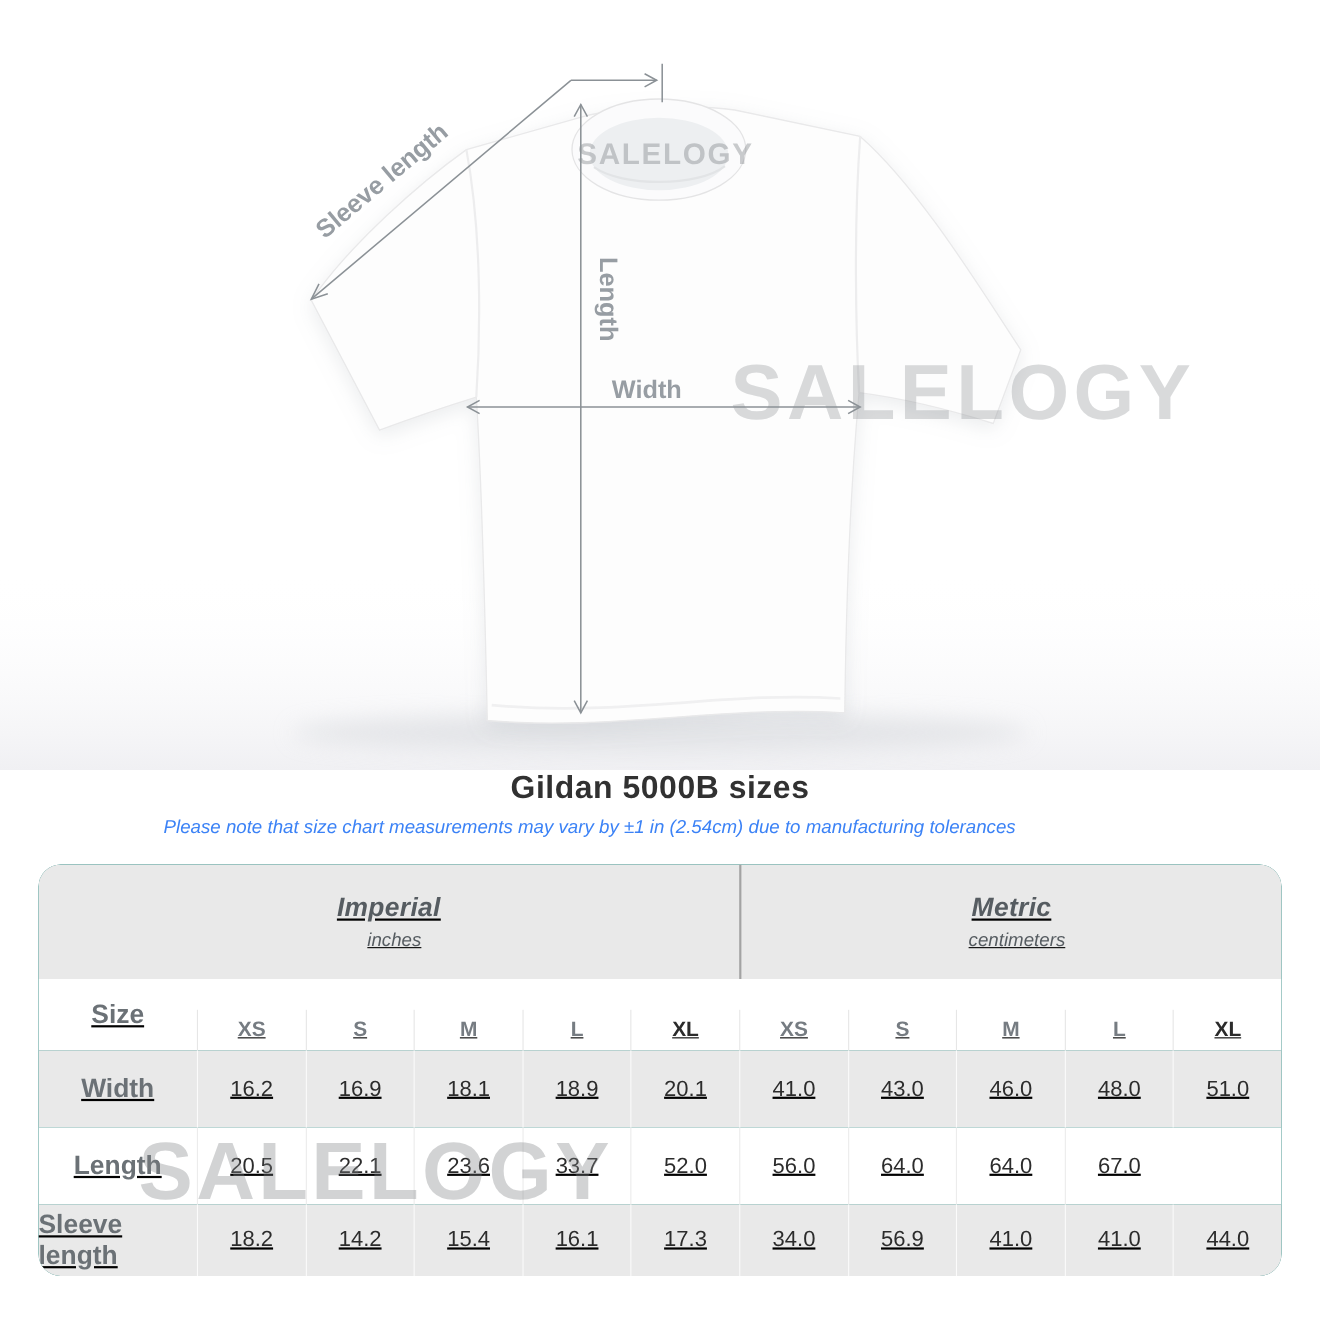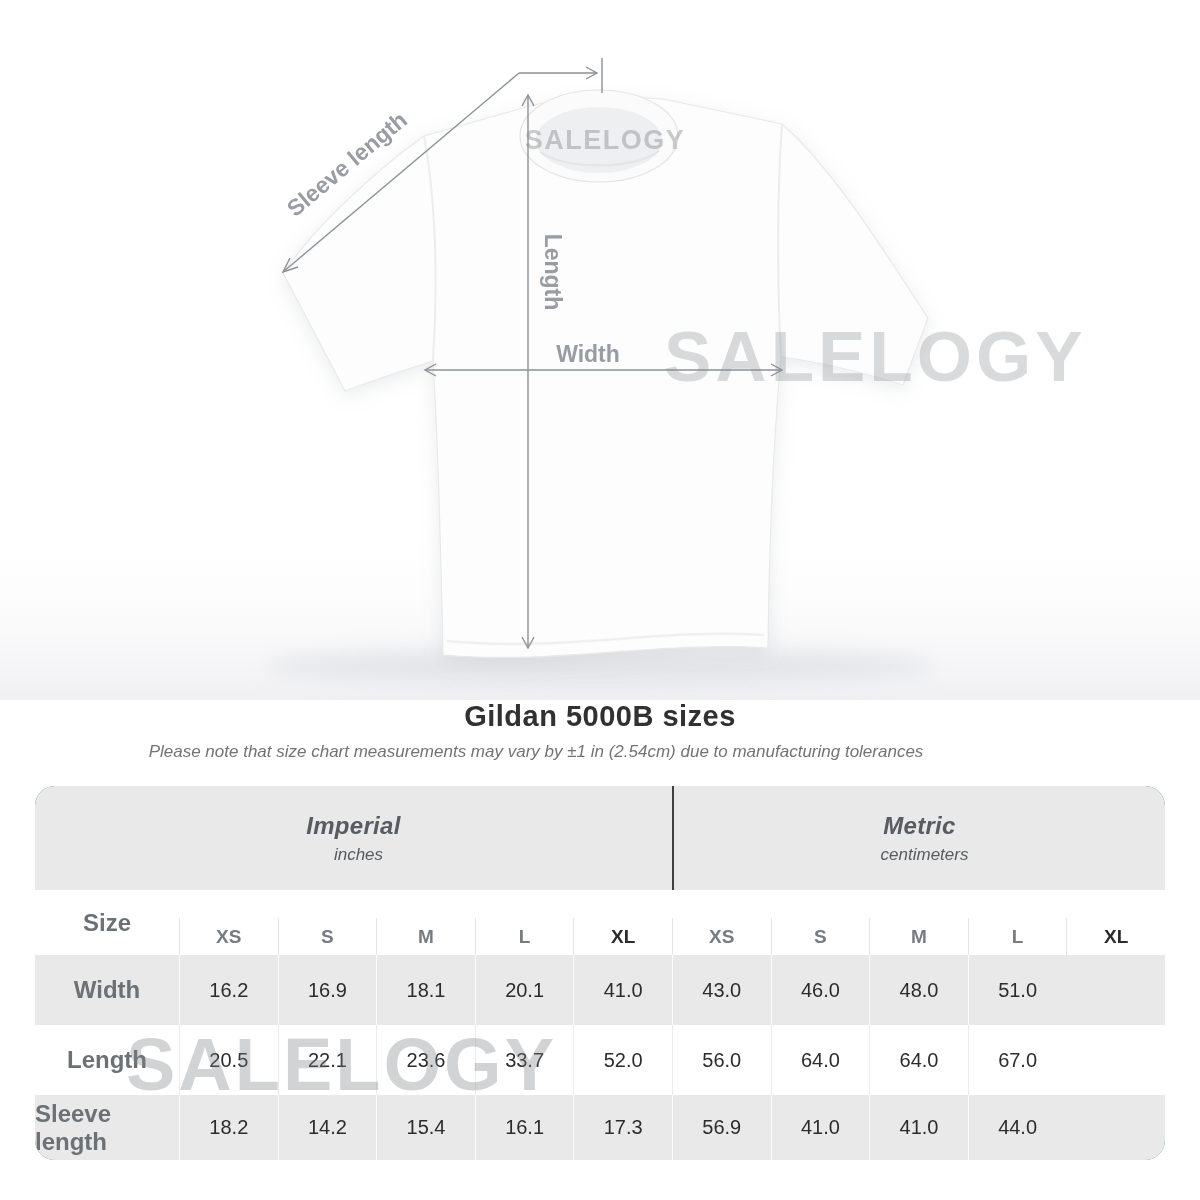--- a/index.html
+++ b/index.html
@@ -17,32 +17,32 @@
   .meas-text{fill:#979da3;font-weight:bold;font-size:23px;}
   .wm{fill:#84888c;font-weight:bold;}
 
   
   .title{
     position:absolute;top:700px;left:0;width:1200px;text-align:center;
     font-size:29px;font-weight:bold;color:#313131;letter-spacing:.5px;
   }
   .subtitle{
     position:absolute;top:742px;left:0;width:1072px;text-align:center;
-    font-size:17px;font-style:italic;color:#737373;
+    font-size:17px;font-style:italic;color:#3b82f6;
   }
 
   
   .tbl{
     position:absolute;top:786px;left:35px;width:1130px;height:374px;
-    border-radius:20px;overflow:hidden;background:#0f766e;
+    border-radius:20px;overflow:hidden;background:#0f766e;text-decoration:underline;
   }
   .trow{display:grid;grid-template-columns:144px repeat(10,1fr);}
   .trow.group{display:grid;grid-template-columns:637px 493px;height:104px;background:#e9e9e9;}
   .gcell{display:flex;flex-direction:column;align-items:center;justify-content:center;gap:5px;}
-  .gcell.metric{border-left:2px solid #404040;}
+  .gcell.metric{border-left:2px solid #a3a3a3;}
   .gtitle{font-size:24px;font-weight:bold;font-style:italic;color:#565c61;letter-spacing:.3px;}
   .gsub{font-size:17px;font-style:italic;color:#565c61;margin-left:10px;}
 
   .trow.thead{height:65px;background:#ffffff;--sep:#e6e6e6;}
   .trow.drow{height:70px;--sep:#ececec;}
   .trow.drow.shade{background:#e9e9e9;--sep:rgba(255,255,255,.8);}
   .trow.drow.plain{background:#ffffff;}
   .trow.drow.last{height:65px;}
   .trow.thead > div + div, .trow.drow > div + div{border-left:1px solid var(--sep);}
 
@@ -167,20 +167,21 @@
       <div class="cell szh">M</div>
       <div class="cell szh">L</div>
       <div class="cell szh dark">XL</div>
     </div>
 
     <div class="trow drow shade">
       <div class="cell lbl">Width</div>
       <div class="cell val">16.2</div>
       <div class="cell val">16.9</div>
       <div class="cell val">18.1</div>
+      <div class="cell val">18.9</div>
       <div class="cell val">20.1</div>
       <div class="cell val">41.0</div>
       <div class="cell val">43.0</div>
       <div class="cell val">46.0</div>
       <div class="cell val">48.0</div>
       <div class="cell val">51.0</div>
     </div>
 
     <div class="trow drow plain">
       <div class="cell lbl">Length</div>
@@ -195,20 +196,21 @@
       <div class="cell val">67.0</div>
     </div>
 
     <div class="trow drow shade last">
       <div class="cell lbl">Sleeve length</div>
       <div class="cell val">18.2</div>
       <div class="cell val">14.2</div>
       <div class="cell val">15.4</div>
       <div class="cell val">16.1</div>
       <div class="cell val">17.3</div>
+      <div class="cell val">34.0</div>
       <div class="cell val">56.9</div>
       <div class="cell val">41.0</div>
       <div class="cell val">41.0</div>
       <div class="cell val">44.0</div>
     </div>
 
   </div>
 
   <div class="wm-table">SALELOGY</div>
 

